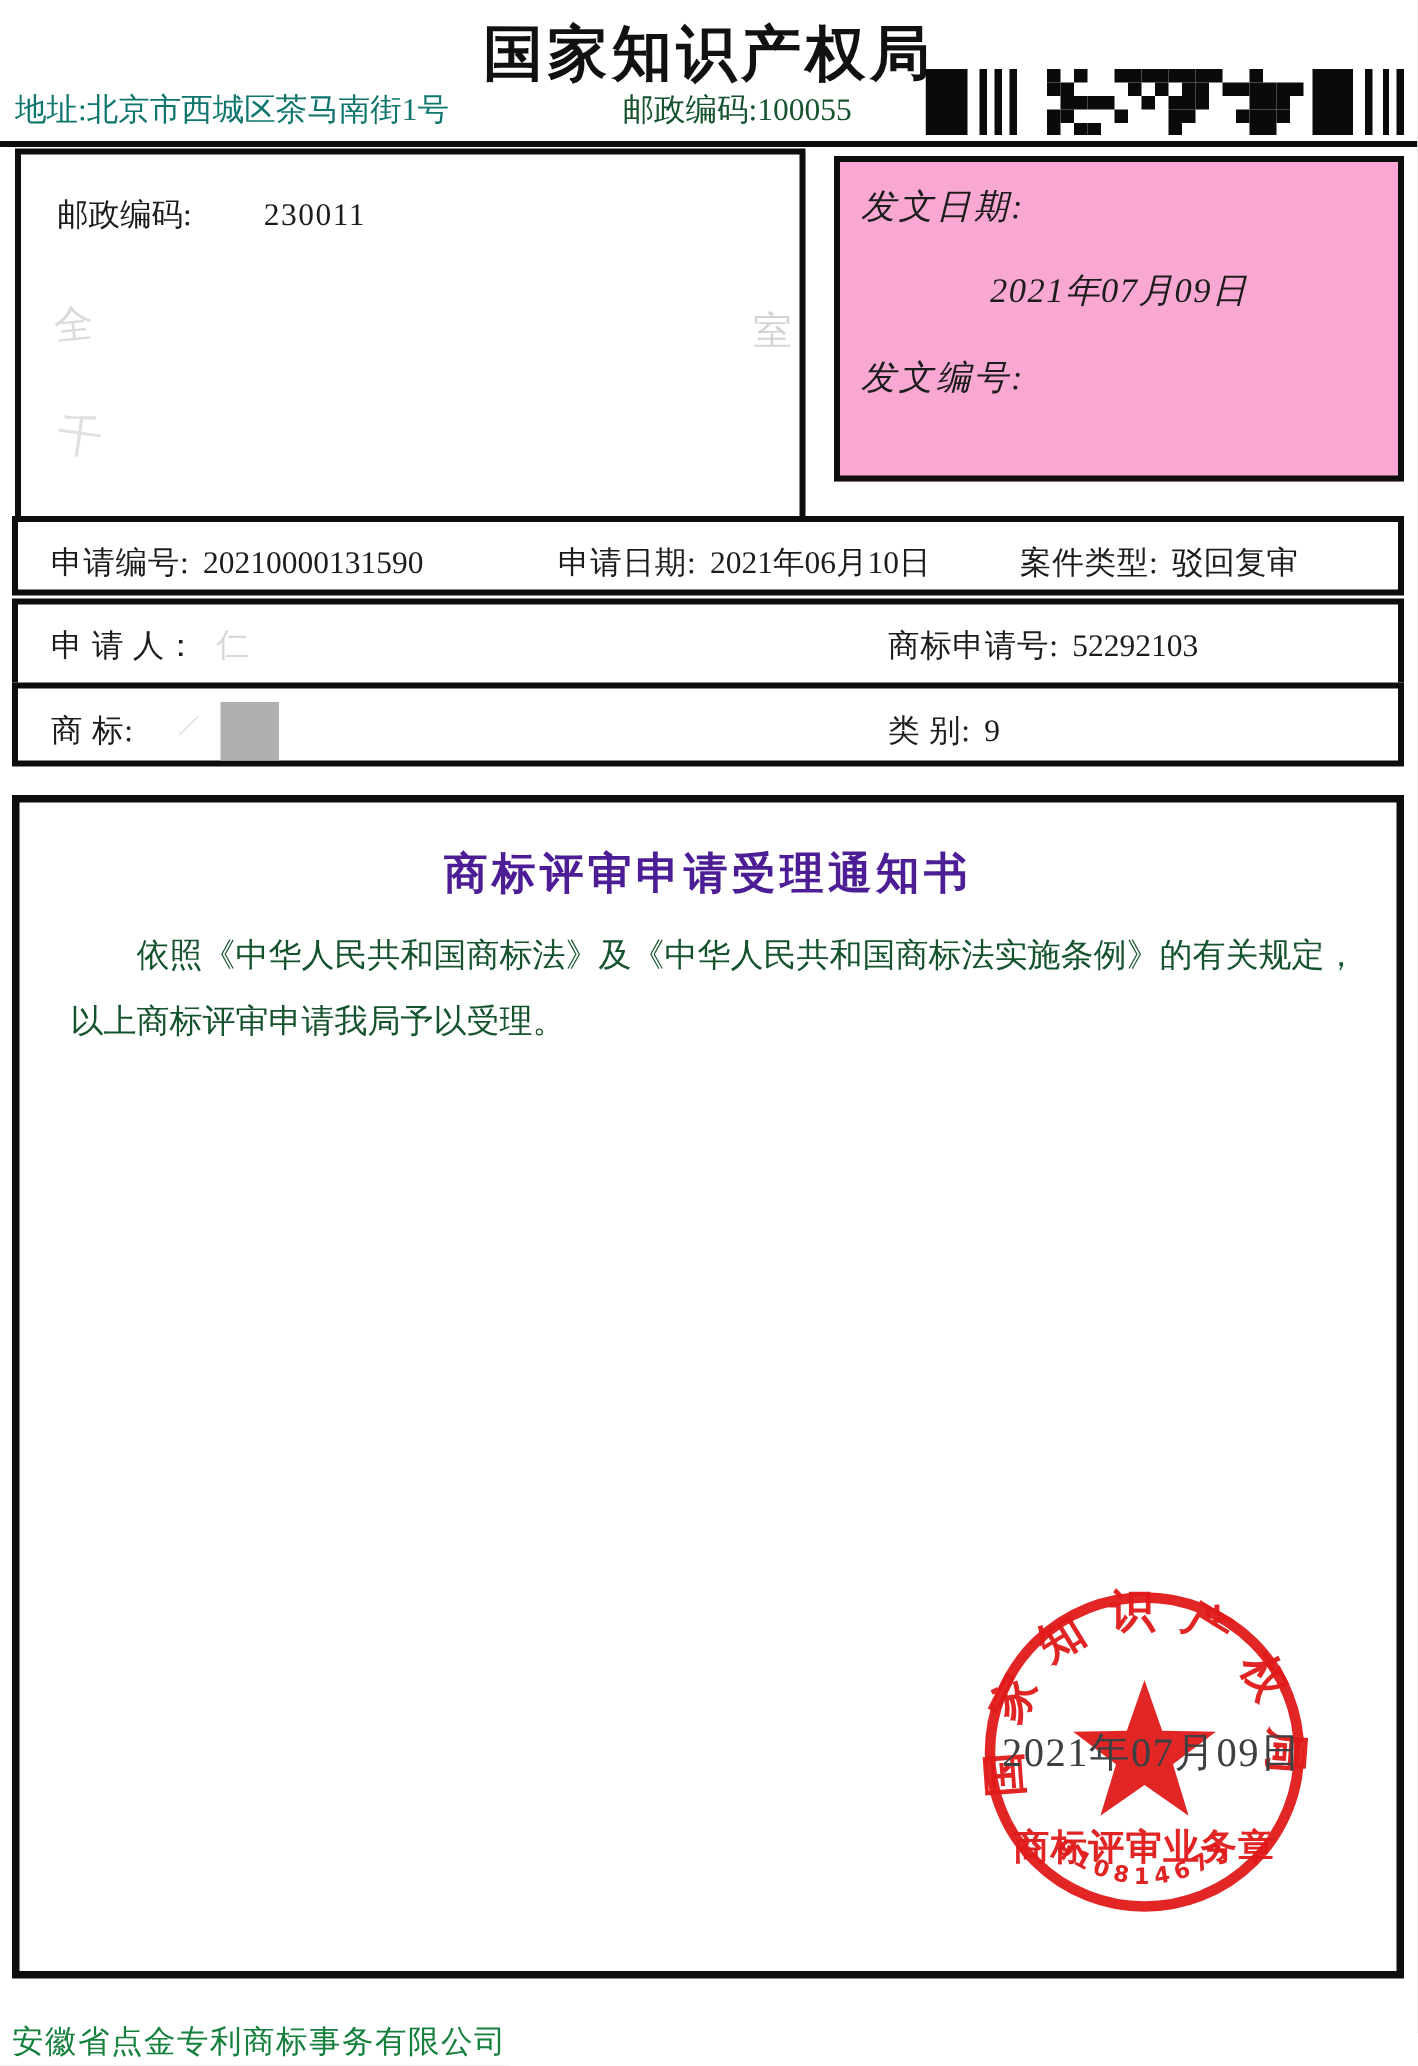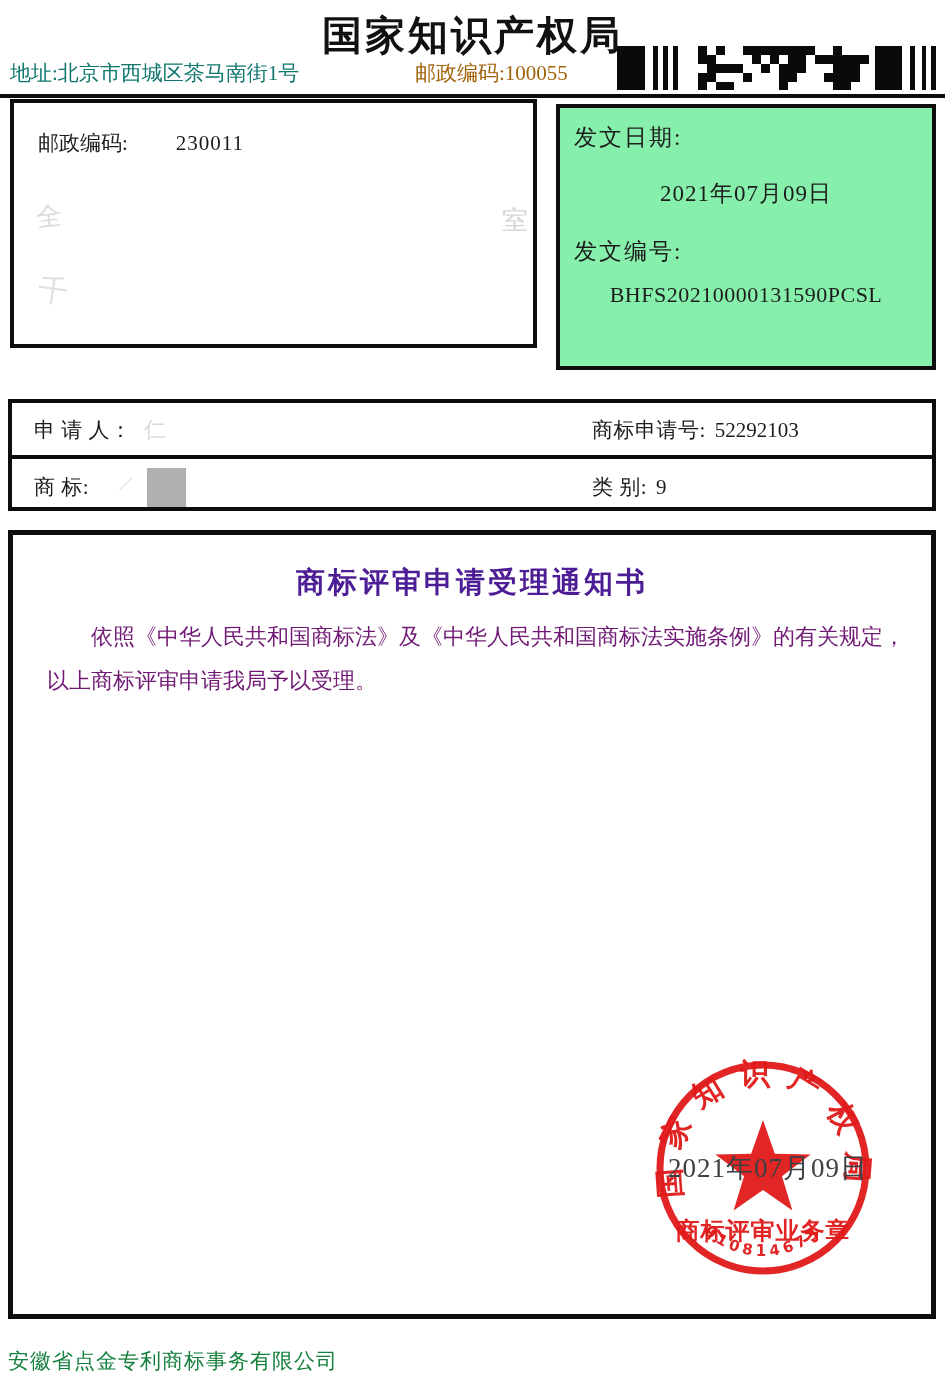--- a/index.html
+++ b/index.html
@@ -14,38 +14,38 @@
     overflow:hidden;
     padding-left:24px;
   }
   .agency-title {
     position:absolute; top:8px; left:0; width:100%;
     text-align:center;
     font-size:40px; font-weight:bold; letter-spacing:3px;
     color:#111;
   }
   .hdr-address { position:absolute; top:59px; left:10px; font-size:21px; color:#0f766e; }
-  .hdr-postal  { position:absolute; top:59px; left:415px; font-size:21px; color:#a16207; }
+  .hdr-postal  { position:absolute; top:59px; left:415px; font-size:21px; color:#14532d; }
   .barcode     { position:absolute; top:46px; left:617px; width:323px; height:44px; }
   .hdr-rule    { position:absolute; top:94px; left:0; width:945px; height:4px; background:#0d0d0d; }
 
   .recipient-box {
     position:absolute; top:87px; left:10px; width:527px; height:249px;
     border:4px solid #0d0d0d; background:#fff;margin-top:12px;
   }
   .recipient-postal { position:absolute; top:26px; left:24px; font-size:21px; }
   .recipient-postal .val { margin-left:48px; letter-spacing:1px; }
   .faint { position:absolute; color:#9aa0a6; font-size:26px; }
   .faint.f-left-top   { top:96px;  left:22px;  opacity:.38; transform:rotate(-6deg); }
   .faint.f-right-top  { top:100px; left:488px; opacity:.45; }
   .faint.f-left-bot   { top:168px; left:24px;  opacity:.32; font-size:30px; transform:rotate(8deg); }
 
   .dispatch-box {
-    position:absolute; top:104px; left:556px; width:380px; height:266px;
-    border:4px solid #0d0d0d; background:#86efac;
+    position:absolute; top:104px; left:556px; width:380px; height:217px;
+    border:4px solid #0d0d0d; background:#f9a8d4;font-style:italic;
   }
   .dispatch-date-label { position:absolute; top:14px; left:14px; font-size:23px; letter-spacing:2px; }
   .dispatch-date-value { position:absolute; top:70px; left:0; width:100%; text-align:center; font-size:23px; letter-spacing:1px; }
   .dispatch-no-label   { position:absolute; top:128px; left:14px; font-size:23px; letter-spacing:2px; }
   .dispatch-no-value   { position:absolute; top:174px; left:0; width:100%; text-align:center; font-size:22px; letter-spacing:.5px; }
 
   .info-row {
     position:absolute; left:8px; width:928px;
     border:4px solid #0d0d0d; background:#fff;
   }
@@ -68,21 +68,21 @@
   .redact-box { position:absolute; top:9px; left:135px; width:39px; height:39px; background:#b0b0b0; }
 
   .main-box {
     position:absolute; top:530px; left:8px; width:928px; height:789px;
     border:5px solid #0d0d0d; background:#fff;
   }
   .notice-title {
     position:absolute; top:28px; left:0; width:100%;
     text-align:center; font-size:29px; font-weight:bold; letter-spacing:3px; color:#4c1d95;
   }
-  .notice-body { position:absolute; top:80px; left:34px; right:26px; font-size:22px; line-height:44px; color:#701a75; }
+  .notice-body { position:absolute; top:80px; left:34px; right:26px; font-size:22px; line-height:44px; color:#14532d; }
   .notice-line1 { text-indent:2em; }
   .notice-line2 { }
 
   .seal { position:absolute; top:1058px; left:653px; width:220px; height:220px; }
   .seal-date {
     position:absolute; top:1150px; left:668px; width:200px;
     font-size:27px; color:#3c4043; letter-spacing:1px; white-space:nowrap;
   }
   .footer-agency { position:absolute; top:1347px; left:8px; font-size:21px; color:#15803d; letter-spacing:1px; }
 </style>
@@ -167,23 +167,33 @@
     </div>
     <span class="faint f-left-top">全</span>
     <span class="faint f-right-top">室</span>
     <span class="faint f-left-bot">千</span>
   </div>
 
   <div class="dispatch-box">
     <div class="dispatch-date-label">发文日期:</div>
     <div class="dispatch-date-value">2021年07月09日</div>
     <div class="dispatch-no-label">发文编号:</div>
-    <div class="dispatch-no-value">BHFS20210000131590PCSL</div>
-  </div>
-
+  </div>
+
+  <div class="info-row row1">
+    <div class="cell c-appno">
+      <span class="lbl">申请编号:</span><span class="val">20210000131590</span>
+    </div>
+    <div class="cell c-appdate">
+      <span class="lbl">申请日期:</span><span class="val">2021年06月10日</span>
+    </div>
+    <div class="cell c-case">
+      <span class="lbl">案件类型:</span><span class="val">驳回复审</span>
+    </div>
+  </div>
 
   <div class="info-row row2">
     <div class="cell c-applicant">
       <span class="lbl">申 请 人：</span>
     </div>
     <span class="redact-frag r2-frag">仁</span>
     <div class="cell c-tmno">
       <span class="lbl">商标申请号:</span><span class="val">52292103</span>
     </div>
   </div>

